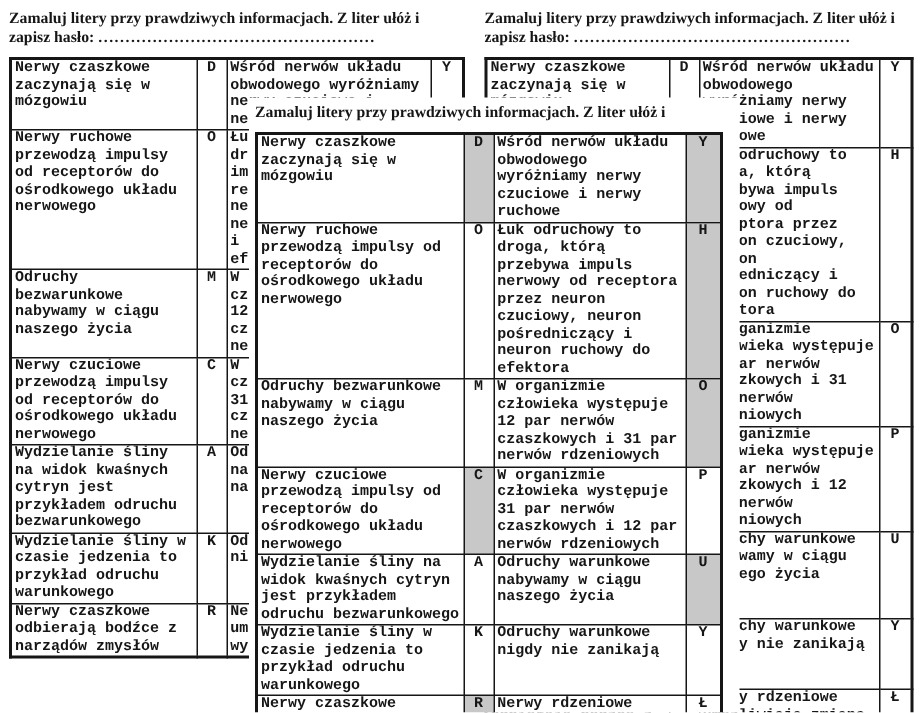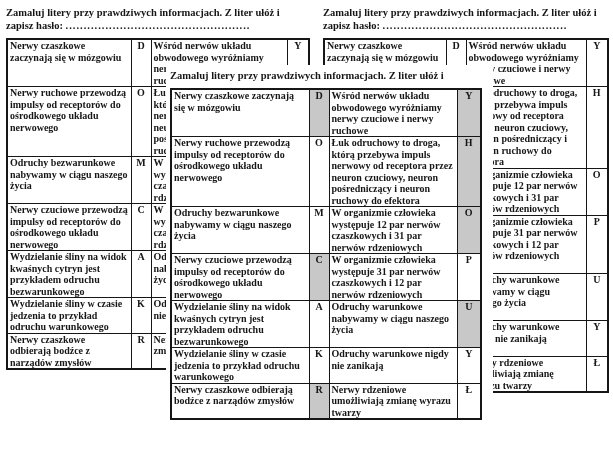--- a/index.html
+++ b/index.html
@@ -1,21 +1,21 @@
 <!DOCTYPE html>
 <html><head>
 <meta charset="utf-8">
 <style>
   html,body{margin:0;padding:0;background:#fff;}
   .page{position:relative;width:613px;height:475px;background:#ffffff;overflow:hidden;
         font-family:"Liberation Serif",serif;color:#161616;font-weight:bold;}
   .copy{position:absolute;}
   .instr{font-size:10.5px;line-height:13px;white-space:nowrap;}
   .instr .dots{letter-spacing:1px;}
-  table.ws{border-collapse:collapse;table-layout:fixed;margin-top:6px;border:2px solid #161616;}
+  table.ws{border-collapse:collapse;table-layout:fixed;margin-top:6px;border:2px solid #161616;font-family:Liberation Mono, monospace;}
   table.ws td{border:1px solid #161616;vertical-align:top;padding:0 2px;
               font-size:10px;line-height:11.5px;font-weight:bold;overflow:hidden;}
   td.lt{text-align:center;padding:0;}
   td.shaded{background:#c8c8c8;}
   #copy-left{left:6px;top:6px;width:310px;}
   #copy-right{left:323px;top:6px;width:288px;}
   #copy-center{left:166px;top:65px;width:327px;height:410px;background:#ffffff;z-index:5;
                padding:4px 0 0 4px;box-sizing:border-box;}
   #copy-left table.ws col.c1{width:124px}#copy-left table.ws col.c2{width:20px}
   #copy-left table.ws col.c3{width:136px}#copy-left table.ws col.c4{width:22px}

